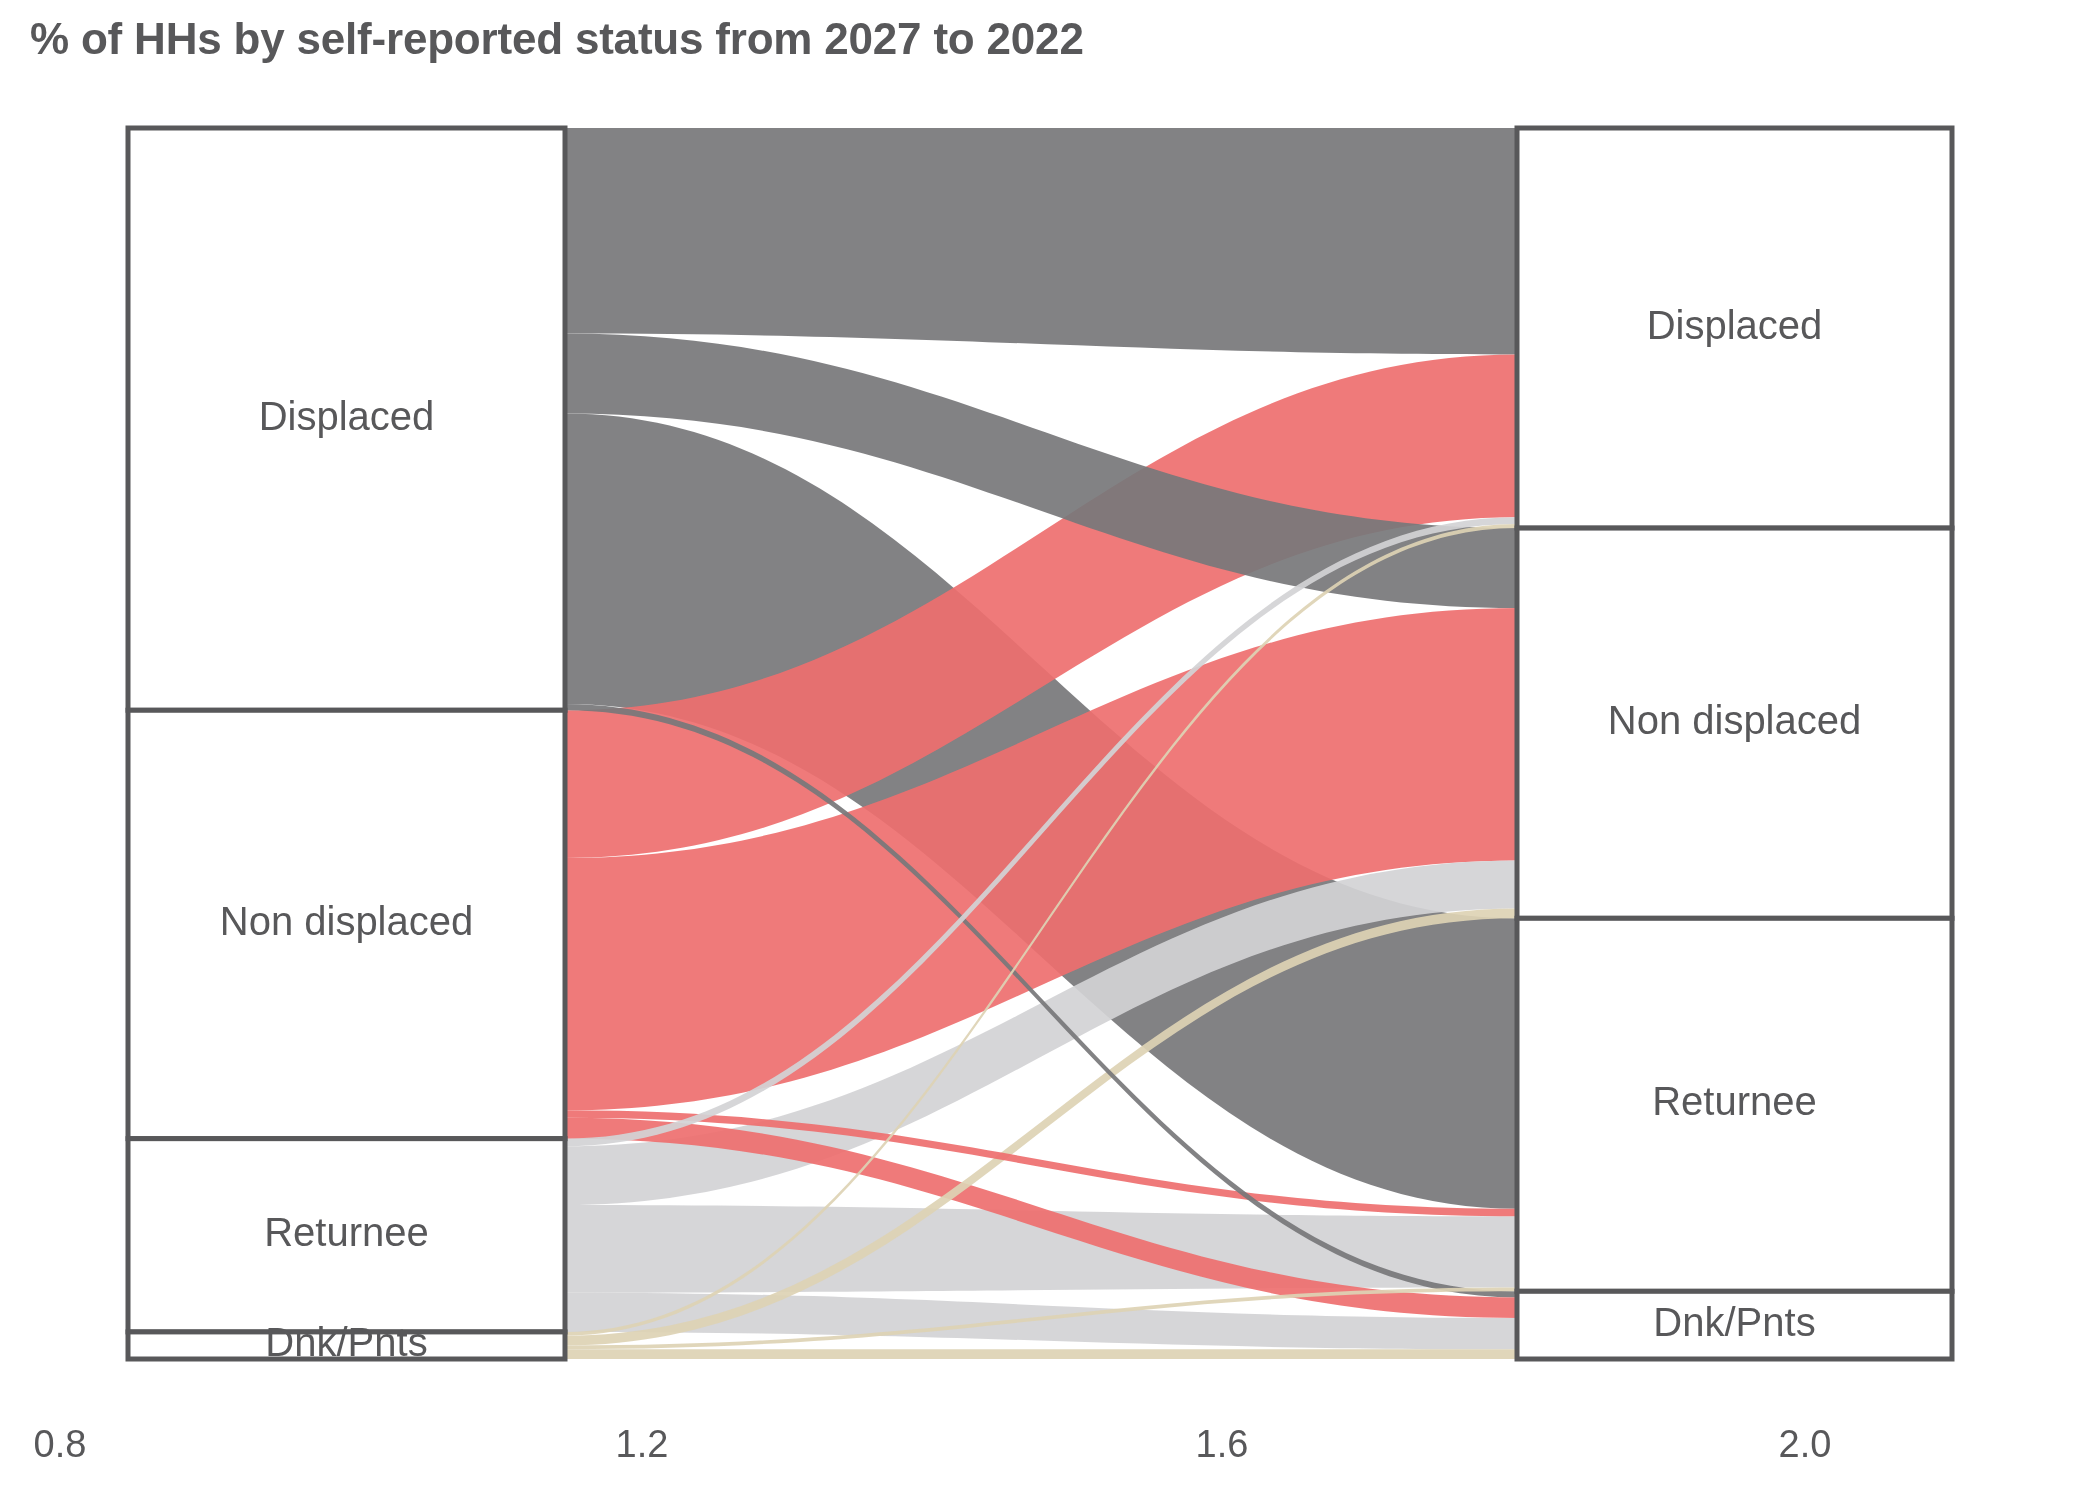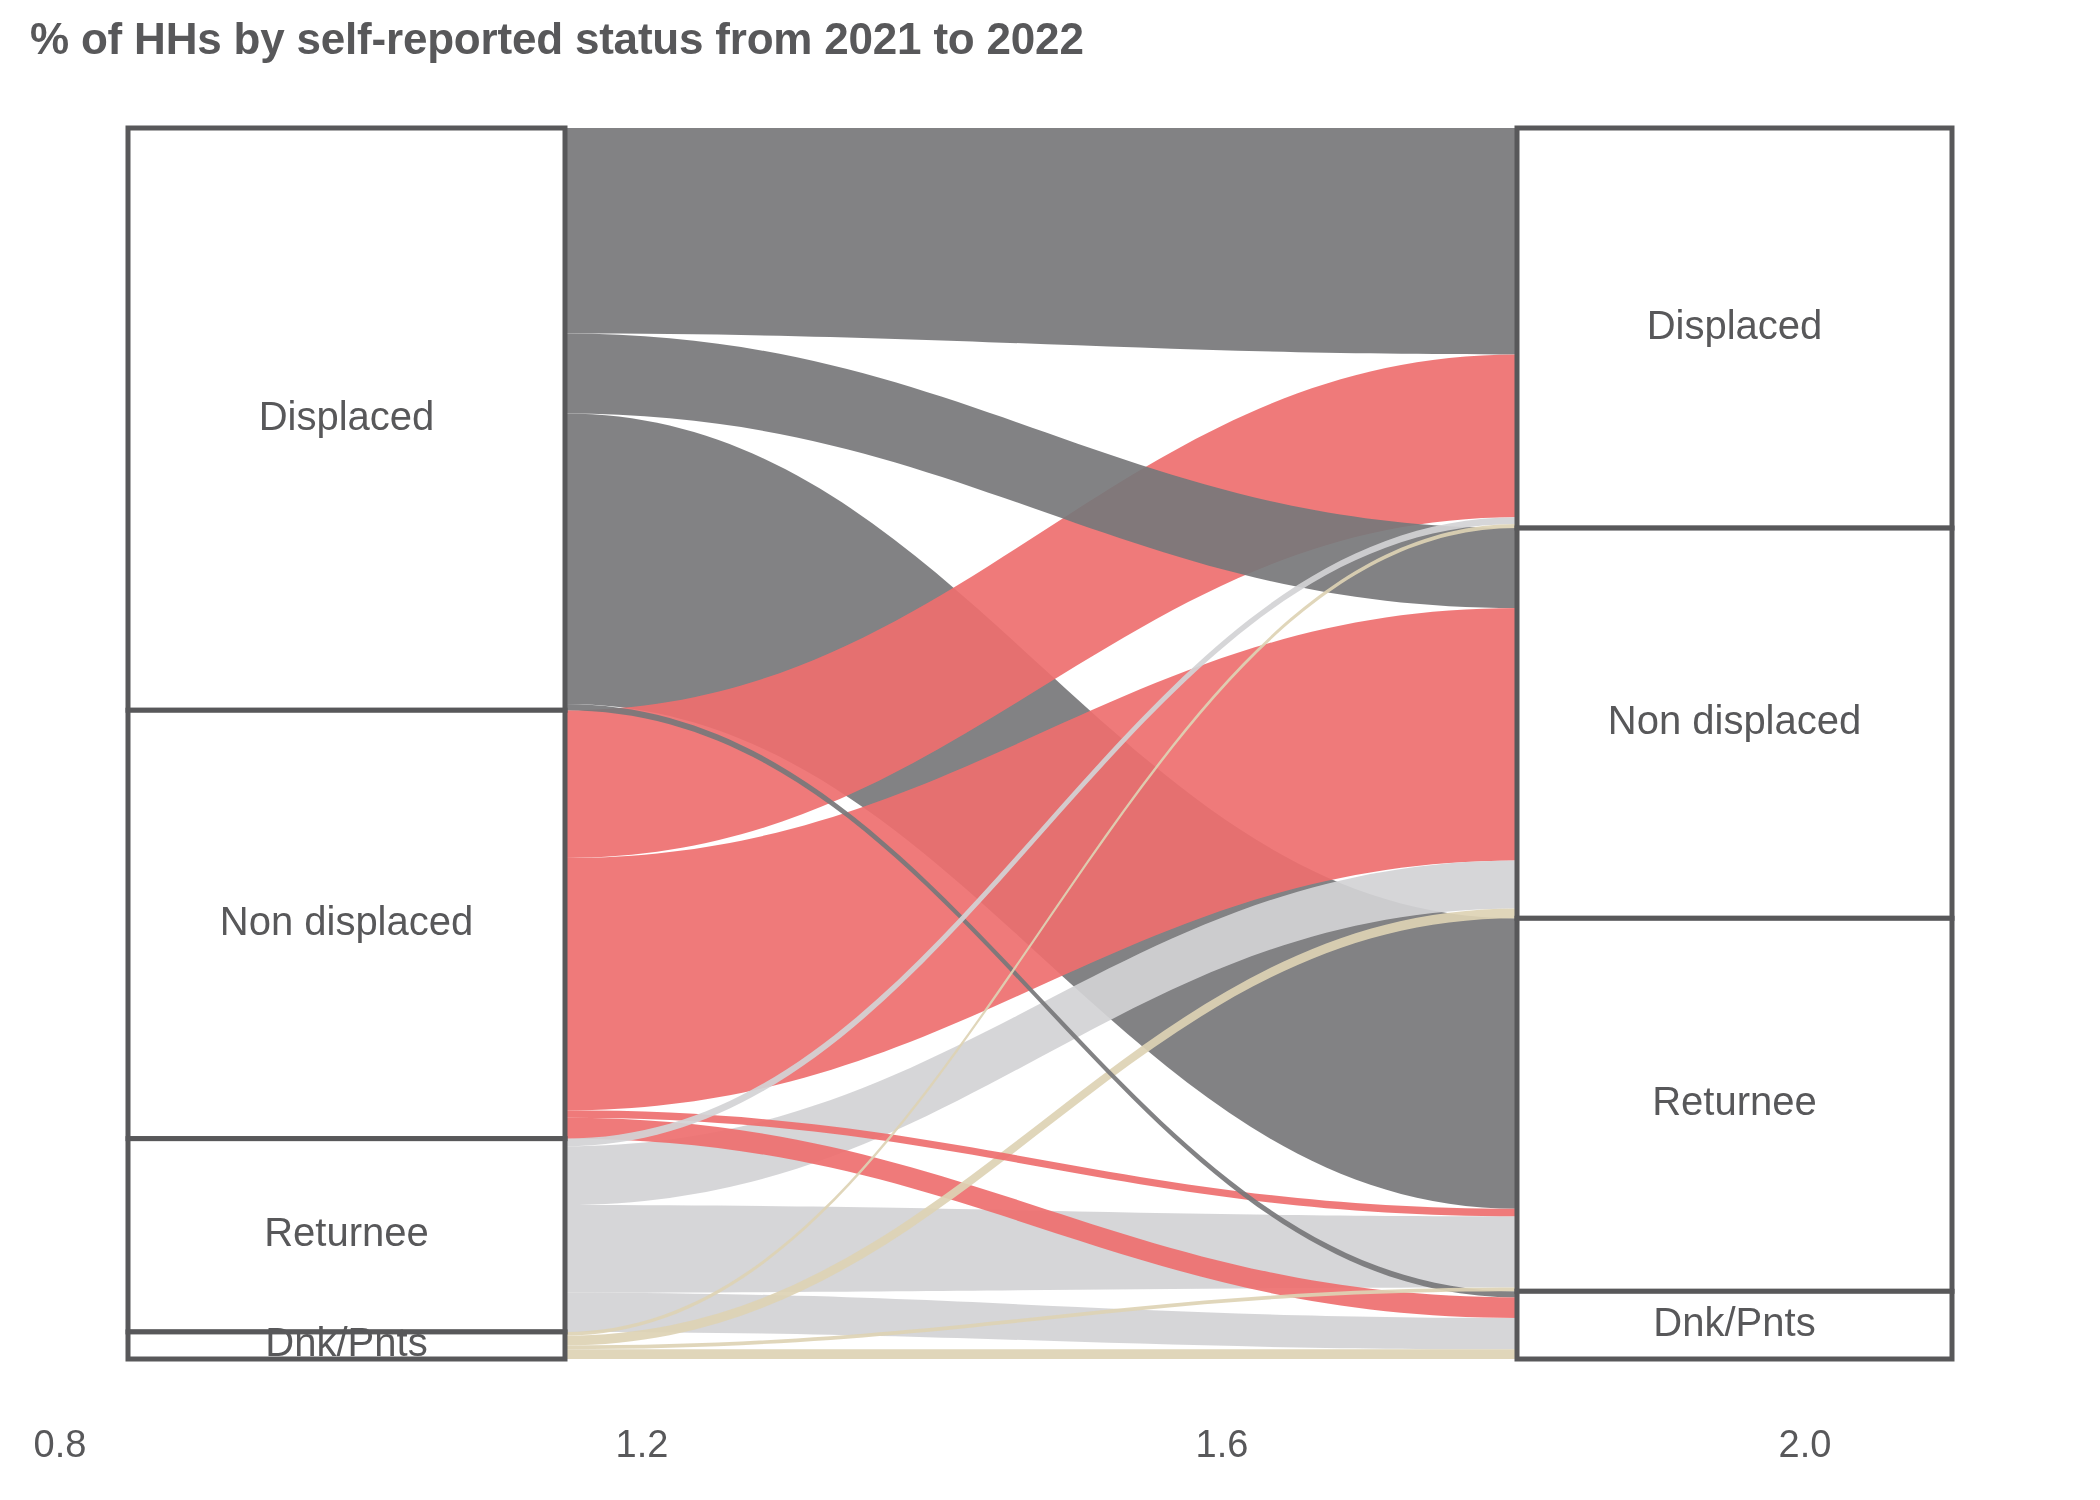--- a/index.html
+++ b/index.html
@@ -53,21 +53,21 @@
   }
   .flow-path {
     stroke: none;
   }
 </style>
 </head>
 <body>
 
 <div id="page">
 
-  <div id="chart-title">% of HHs by self-reported status from 2021 to 2022</div>
+  <div id="chart-title">% of HHs by self-reported status from 2027 to 2022</div>
 
   <svg id="sankey-svg" viewBox="0 0 2100 1500">
     <g id="flows-layer">
         <path d="M 565 413.592 C 964.8399999999999 413.592, 1117.1599999999999 918.3020000000001, 1517 918.3020000000001 L 1517 1208.8180000000002 C 1117.1599999999999 1208.8180000000002, 964.8399999999999 704.108, 565 704.108 Z" class="flow-path" fill="#77777a" fill-opacity="0.92"></path>
         <path d="M 565 857.983 C 964.8399999999999 857.983, 1117.1599999999999 608.09, 1517 608.09 L 1517 860.445 C 1117.1599999999999 860.445, 964.8399999999999 1110.338, 565 1110.338 Z" class="flow-path" fill="#ee6f6f" fill-opacity="0.92"></path>
         <path d="M 565 128 C 964.8399999999999 128, 1117.1599999999999 128, 1517 128 L 1517 354.4831355932203 C 1117.1599999999999 354.4831355932203, 964.8399999999999 333.577, 565 333.577 Z" class="flow-path" fill="#77777a" fill-opacity="0.92"></path>
         <path d="M 565 710.2629999999999 C 964.8399999999999 710.2629999999999, 1117.1599999999999 354.4831355932203, 1517 354.4831355932203 L 1517 517.2255084745763 C 1117.1599999999999 517.2255084745763, 964.8399999999999 857.983, 565 857.983 Z" class="flow-path" fill="#ee6f6f" fill-opacity="0.92"></path>
         <path d="M 565 333.577 C 964.8399999999999 333.577, 1117.1599999999999 528.075, 1517 528.075 L 1517 608.09 C 1117.1599999999999 608.09, 964.8399999999999 413.592, 565 413.592 Z" class="flow-path" fill="#77777a" fill-opacity="0.92"></path>
         <path d="M 565 1205.0865312499998 C 964.8399999999999 1205.0865312499998, 1117.1599999999999 1216.2040000000002, 1517 1216.2040000000002 L 1517 1287.602 C 1117.1599999999999 1287.602, 964.8399999999999 1292.6606406249998, 565 1292.6606406249998 Z" class="flow-path" fill="#d2d3d5" fill-opacity="0.92"></path>
         <path d="M 565 1146.2004921874998 C 964.8399999999999 1146.2004921874998, 1117.1599999999999 860.445, 1517 860.445 L 1517 908.4540000000001 C 1117.1599999999999 908.4540000000001, 964.8399999999999 1205.0865312499998, 565 1205.0865312499998 Z" class="flow-path" fill="#d2d3d5" fill-opacity="0.92"></path>

